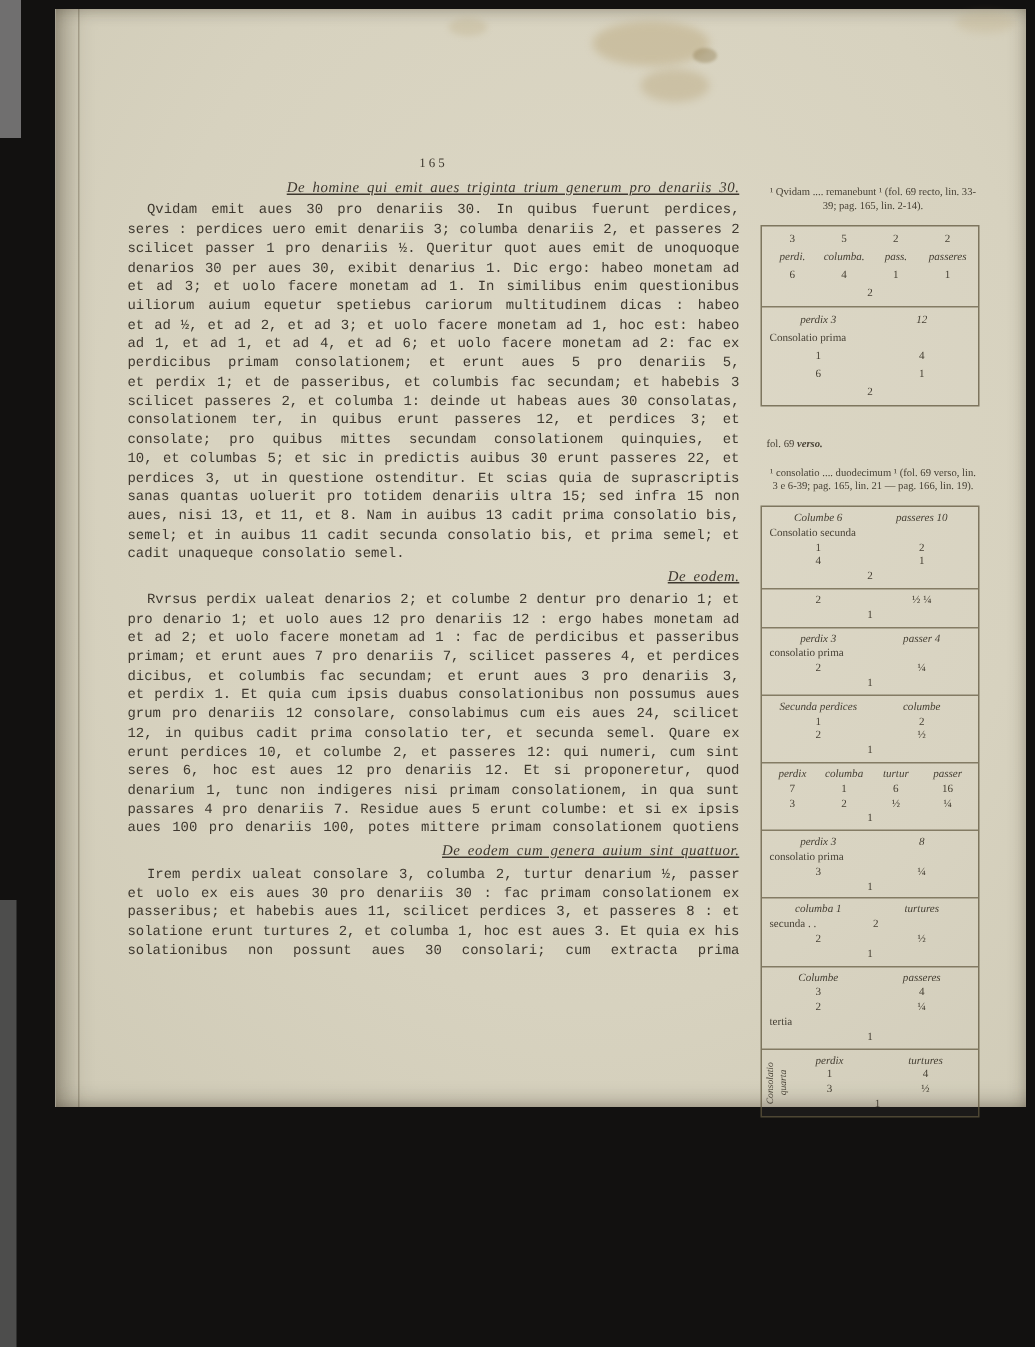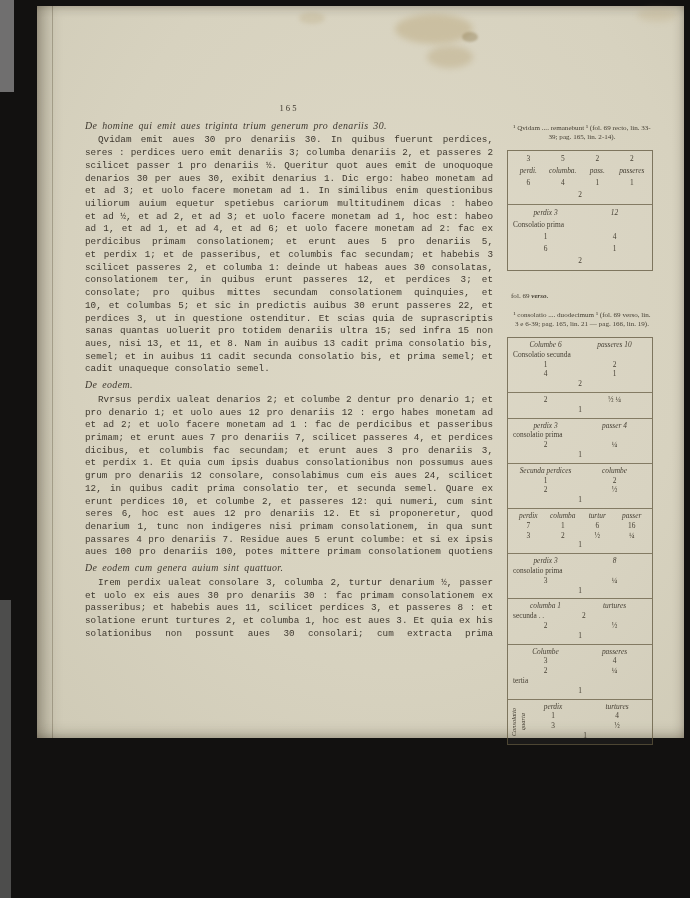--- a/index.html
+++ b/index.html
@@ -33,22 +33,22 @@
   #stain5{left:600px;top:2px;width:40px;height:14px;background:#b49e6e;opacity:.22;filter:blur(3px);}
 
   
   .maincol{
     position:absolute;left:48px;top:96px;width:408px;
     font-size:9.3px;line-height:12.72px;color:#3e382f;
     overflow:hidden;
   }
   .pagenum{text-align:center;letter-spacing:2px;font-size:8.6px;margin-bottom:5px;}
   .heading{
-    text-align:left;font-style:italic;font-size:9.9px;
-    margin:3px 0 2px 0;letter-spacing:.4px;word-spacing:2px;
+    text-align:right;font-style:italic;font-size:9.9px;
+    margin:3px 0 2px 0;letter-spacing:.4px;word-spacing:2px;text-decoration:underline;
   }
   .line{
     height:12.72px;overflow:hidden;
     text-align:justify;text-align-last:justify;
     word-spacing:.2px;
     font-family:Liberation Mono, monospace;
   }
   .line.pl{text-indent:13px;}
   .line.end{text-align-last:left;}
 

